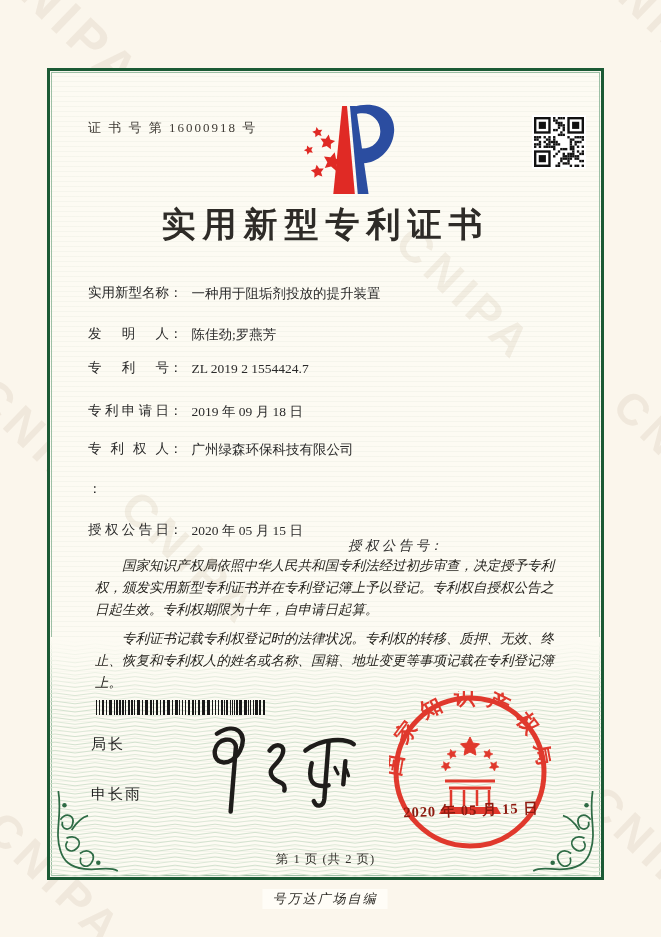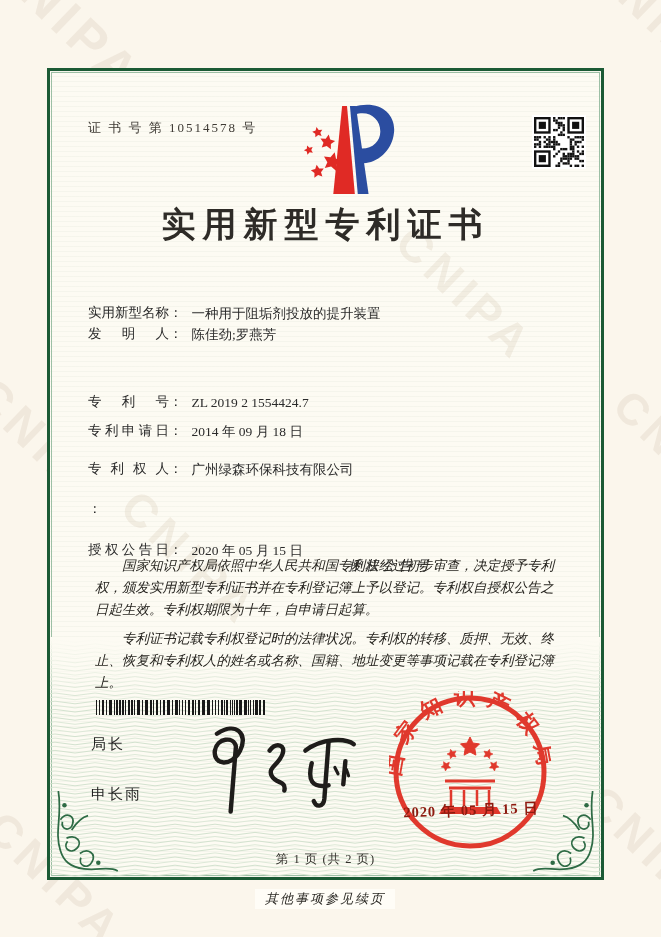--- a/index.html
+++ b/index.html
@@ -18,21 +18,21 @@
   .waves{position:absolute;left:0;bottom:0;width:551px;height:240px;z-index:1;}
   .wavefade{position:absolute;left:0;bottom:170px;width:551px;height:70px;z-index:1;
       background:linear-gradient(#fdfbf3,rgba(253,251,243,0));}
   .content{position:absolute;inset:0;z-index:2;}
   .certno{position:absolute;left:38px;top:48px;font-size:13px;color:#3f3b35;letter-spacing:2px;}
   .qr{position:absolute;left:482px;top:44px;width:50px;height:50px;background:#fff;padding:2px;}
   .logo{position:absolute;left:238px;top:30px;}
   .title{position:absolute;left:0;top:131px;width:100%;text-align:center;
          font-size:34px;font-weight:bold;letter-spacing:7px;color:#2e2b27;}
   .fields{position:absolute;left:38px;top:210px;width:482px;font-size:13.5px;color:#2b2b2b;}
-  .frow{position:absolute;left:0;display:flex;margin-top:20px;}
+  .frow{position:absolute;left:0;display:flex;}
   .lbl{display:inline-block;width:81px;text-align:justify;text-align-last:justify;flex:none;}
   .colon{flex:none;}
   .val{margin-left:9px;line-height:20px;}
   .grant2{position:absolute;left:260px;top:16px;display:flex;font-style:italic;}
   .paras{position:absolute;left:38px;top:477px;width:474px;font-size:13.5px;line-height:22px;
          color:#26241f;font-style:italic;}
   .paras p{margin:7px;text-indent:2em;}
   .barcode{position:absolute;left:46px;top:629px;height:15px;display:flex;align-items:stretch;}
   .barcode i{display:block;background:#191919;}
   .signer{position:absolute;left:41px;font-family:"Liberation Sans",sans-serif;
@@ -122,21 +122,21 @@
       <path d="M-5,217.2 q10,-2.6 20,0 t20,0 t20,0 t20,0 t20,0 t20,0 t20,0 t20,0 t20,0 t20,0 t20,0 t20,0 t20,0 t20,0 t20,0 t20,0 t20,0 t20,0 t20,0 t20,0 t20,0 t20,0 t20,0 t20,0 t20,0 t20,0 t20,0 t20,0 t20,0" fill="none" stroke="#dde9d8" stroke-width="1"></path>
       <path d="M-5,221.29999999999998 q10,-2.6 20,0 t20,0 t20,0 t20,0 t20,0 t20,0 t20,0 t20,0 t20,0 t20,0 t20,0 t20,0 t20,0 t20,0 t20,0 t20,0 t20,0 t20,0 t20,0 t20,0 t20,0 t20,0 t20,0 t20,0 t20,0 t20,0 t20,0 t20,0 t20,0" fill="none" stroke="#d3e2cf" stroke-width="1"></path>
       <path d="M-5,225.39999999999998 q10,-2.6 20,0 t20,0 t20,0 t20,0 t20,0 t20,0 t20,0 t20,0 t20,0 t20,0 t20,0 t20,0 t20,0 t20,0 t20,0 t20,0 t20,0 t20,0 t20,0 t20,0 t20,0 t20,0 t20,0 t20,0 t20,0 t20,0 t20,0 t20,0 t20,0" fill="none" stroke="#dde9d8" stroke-width="1"></path>
       <path d="M-5,229.49999999999997 q10,-2.6 20,0 t20,0 t20,0 t20,0 t20,0 t20,0 t20,0 t20,0 t20,0 t20,0 t20,0 t20,0 t20,0 t20,0 t20,0 t20,0 t20,0 t20,0 t20,0 t20,0 t20,0 t20,0 t20,0 t20,0 t20,0 t20,0 t20,0 t20,0 t20,0" fill="none" stroke="#d3e2cf" stroke-width="1"></path>
       <path d="M-5,233.59999999999997 q10,-2.6 20,0 t20,0 t20,0 t20,0 t20,0 t20,0 t20,0 t20,0 t20,0 t20,0 t20,0 t20,0 t20,0 t20,0 t20,0 t20,0 t20,0 t20,0 t20,0 t20,0 t20,0 t20,0 t20,0 t20,0 t20,0 t20,0 t20,0 t20,0 t20,0" fill="none" stroke="#dde9d8" stroke-width="1"></path>
       <path d="M-5,237.7 q10,-2.6 20,0 t20,0 t20,0 t20,0 t20,0 t20,0 t20,0 t20,0 t20,0 t20,0 t20,0 t20,0 t20,0 t20,0 t20,0 t20,0 t20,0 t20,0 t20,0 t20,0 t20,0 t20,0 t20,0 t20,0 t20,0 t20,0 t20,0 t20,0 t20,0" fill="none" stroke="#d3e2cf" stroke-width="1"></path>
     </svg>
   <div class="wavefade"></div>
 
   <div class="content">
-    <div class="certno">证 书 号 第 10514578 号</div>
+    <div class="certno">证 书 号 第 16000918 号</div>
 
     <svg class="qr" id="qr" width="50" height="50" viewBox="0 0 21 21">
         <rect x="0" y="0" width="21" height="21" fill="#fff"></rect>
         <rect x="8" y="0" width="1" height="1" fill="#111"></rect>
         <rect x="10" y="0" width="1" height="1" fill="#111"></rect>
         <rect x="11" y="0" width="1" height="1" fill="#111"></rect>
         <rect x="12" y="0" width="1" height="1" fill="#111"></rect>
         <rect x="8" y="1" width="1" height="1" fill="#111"></rect>
         <rect x="9" y="1" width="1" height="1" fill="#111"></rect>
         <rect x="9" y="2" width="1" height="1" fill="#111"></rect>
@@ -278,34 +278,34 @@
     </svg>
 
     <div class="title">实用新型专利证书</div>
 
     <div class="fields">
       <div class="frow" style="top:3px">
           <span class="lbl">实用新型名称</span>
           <span class="colon">：</span>
           <span class="val">一种用于阻垢剂投放的提升装置</span>
         </div>
-      <div class="frow" style="top:24px">
+      <div class="frow" style="top:44px">
           <span class="lbl">发明人</span>
           <span class="colon">：</span>
           <span class="val">陈佳劲;罗燕芳</span>
         </div>
-      <div class="frow" style="top:92px">
+      <div class="frow" style="top:78px">
           <span class="lbl">专利号</span>
           <span class="colon">：</span>
           <span class="val">ZL 2019 2 1554424.7</span>
         </div>
       <div class="frow" style="top:121px">
           <span class="lbl">专利申请日</span>
           <span class="colon">：</span>
-          <span class="val">2014 年 09 月 18 日</span>
+          <span class="val">2019 年 09 月 18 日</span>
         </div>
       <div class="frow" style="top:159px">
           <span class="lbl">专利权人</span>
           <span class="colon">：</span>
           <span class="val">广州绿森环保科技有限公司</span>
         </div>
       <div class="frow" style="top:199px">
           <span class="colon">：</span>
         </div>
       <div class="frow" style="top:240px">
@@ -431,13 +431,13 @@
       <path d="M7,28 c6,-8 14,-4 12,4 c-2,8 -12,6 -10,-2"></path>
       <path d="M18,38 q8,-12 16,-14"></path>
       <circle cx="11" cy="14" r="2.2" fill="#2e6b45" stroke="none"></circle>
       <circle cx="44" cy="70" r="2.2" fill="#2e6b45" stroke="none"></circle>
     </svg>
   </div>
 
   <div class="inline-border"></div>
 </div>
 
-<div class="footnote">其他事项参见续页</div>
+<div class="footnote">号万达广场自编</div>
 
 </body></html>

